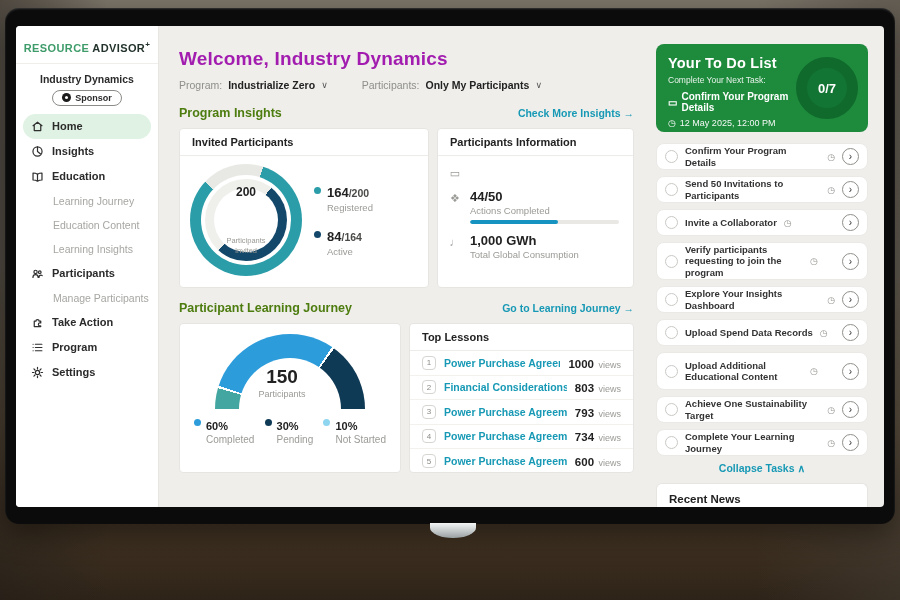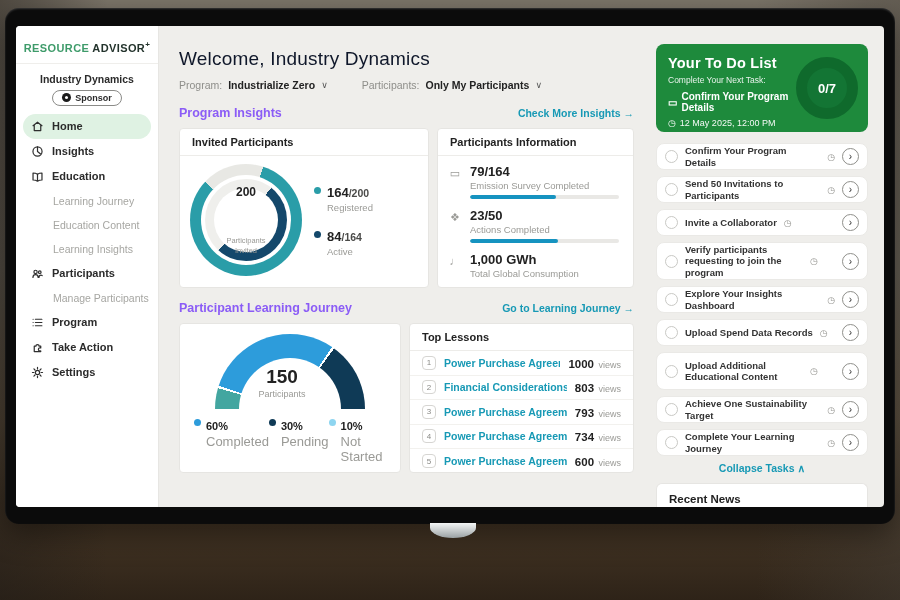--- a/index.html
+++ b/index.html
@@ -31,28 +31,28 @@
   .nav { margin-top:4px; }
   .nav-item { display:flex; align-items:center; gap:8px; height:25px; padding-left:15px;
     font-size:11px; font-weight:bold; color:#2b2b2b; cursor:pointer; }
   .nav-item.active { background:#DFF2E3; margin:0 7px; padding-left:8px; border-radius:14px; }
   .nav-item svg { width:13px; height:13px; flex:none; }
   .nav-sub { height:24px; padding-left:37px; display:flex; align-items:center;
     font-size:10.5px; color:#A6A6A2; cursor:pointer; }
 
   
   .main { flex:1; padding:22px 14px 0 20px; min-width:0; }
-  .welcome { font-size:19px; font-weight:normal; color:#0f172a; letter-spacing:.2px; }
+  .welcome { font-size:19px; font-weight:bold; color:#a21caf; letter-spacing:.2px; }
   .filters { display:flex; gap:34px; margin-top:9px; align-items:center; }
   .filter { display:flex; align-items:center; gap:6px; font-size:10.5px; cursor:pointer; }
   .filter .lab { color:#8e8e8a; }
   .filter .val { font-weight:bold; color:#222; }
   .filter .chev { color:#555; font-size:9px; }
   .sec-row { display:flex; justify-content:space-between; align-items:center; margin-top:15px; }
-  .sec-title { font-size:12.5px; font-weight:bold; color:#8b5cf6; }
+  .sec-title { font-size:12.5px; font-weight:bold; color:#4d7c0f; }
   .sec-link { font-size:10.5px; font-weight:bold; color:#1799B5; cursor:pointer; }
   .cards { display:flex; gap:8px; margin-top:8px; }
   .card { background:#fff; border:1px solid #E6E5E2; border-radius:4px; overflow:hidden; }
   .card-h { padding:7px 12px; border-bottom:1px solid #EDECE9; font-size:11px; font-weight:bold; color:#222; }
 
   
   .card-invited { width:250px; height:160px; }
   .inv-body { display:flex; align-items:center; padding:8px 10px; gap:12px; }
   .donut { position:relative; width:112px; height:112px; flex:none; }
   .donut .ring, .donut .hole { position:absolute; border-radius:50%;gap:35px; }
@@ -86,21 +86,21 @@
   .gauge { position:relative; width:150px; height:76px; margin:4px auto 0; overflow:hidden; }
   .gauge-circle { position:absolute; left:0; top:0; width:150px; height:150px; border-radius:50%; }
   .gauge-hole { position:absolute; left:24px; top:24px; width:102px; height:102px; border-radius:50%; background:#fff; }
   .gauge-center { position:absolute; left:0; right:16px; top:32px; text-align:center; }
   .g-val { font-size:19px; font-weight:bold; color:#222; }
   .g-lab { font-size:9px; color:#9a9a96; margin-top:1px;}
   .edu-legend { display:flex; justify-content:space-between; padding:6px 4px 0; }
   .eleg { display:flex; gap:5px; }
   .eleg .leg-dot { margin-top:3px; }
   .eleg .pct { font-size:11px; font-weight:bold; color:#222; }
-  .eleg .lab { font-size:13px; color:#9a9a96; }
+  .eleg .lab { font-size:10px; color:#9a9a96; }
 
   
   .card-lessons { flex:1; height:150px; }
   .lesson-row { display:flex; align-items:center; gap:8px; padding:0 12px; height:24.5px; border-bottom:1px solid #F2F1EE; cursor:pointer;}
   .lesson-row:last-child { border-bottom:none; }
   .rank { width:14px; height:14px; border:1px solid #D6D5D2; border-radius:4px; font-size:8px; color:#8a8a86;
     display:flex; align-items:center; justify-content:center; flex:none;}
   .l-title { font-size:10.5px; font-weight:bold; color:#1799B5; flex:1; white-space:nowrap; overflow:hidden;}
   .l-views b { font-size:11.5px; color:#222; }
   .l-views span { font-size:9px; color:#9a9a96; }
@@ -185,29 +185,29 @@
               <circle cx="10.8" cy="6.4" r="1.6"></circle>
               <path d="M2.4 12.8c0-2 1.4-3.4 3.2-3.4s3.2 1.4 3.2 3.4M9.8 12.8c0-1.6 1-2.8 2.4-2.8 .6 0 1.1.2 1.5.5"></path>
             </svg>
           <span>Participants</span>
         </div>
         <div class="nav-sub">
             <span>Manage Participants</span>
           </div>
         <div class="nav-item">
           <svg class="ic" viewBox="0 0 16 16">
+              <path d="M4 6.4h2a2 2 0 1 1 4 0h2v2.2a2 2 0 1 0 0 3.6V13H4z"></path>
+            </svg>
+          <span>Take Action</span>
+        </div>
+        <div class="nav-item">
+          <svg class="ic" viewBox="0 0 16 16">
               <path d="M5.4 4h8M5.4 8h8M5.4 12h8M2.6 4h.01M2.6 8h.01M2.6 12h.01"></path>
             </svg>
           <span>Program</span>
-        </div>
-        <div class="nav-item">
-          <svg class="ic" viewBox="0 0 16 16">
-              <path d="M4 6.4h2a2 2 0 1 1 4 0h2v2.2a2 2 0 1 0 0 3.6V13H4z"></path>
-            </svg>
-          <span>Take Action</span>
         </div>
         <div class="nav-item">
           <svg class="ic" viewBox="0 0 16 16">
               <circle cx="8" cy="8" r="2.6"></circle>
               <path d="M8 1.8v1.8M8 12.4v1.8M1.8 8h1.8M12.4 8h1.8M3.6 3.6l1.3 1.3M11.1 11.1l1.3 1.3M12.4 3.6l-1.3 1.3M4.9 11.1l-1.3 1.3"></path>
             </svg>
           <span>Settings</span>
         </div>
       </div>
     </div>
@@ -260,32 +260,25 @@
               </div>
             </div>
           </div>
         </div>
 
         <div class="card card-info">
           <div class="card-h">Participants Information</div>
           <div class="info-body">
             <div class="info-row">
               <span class="info-ic">▭</span>
-              <div class="info-c">
-                <div class="info-val">79/164</div>
-                <div class="info-lab">Emission Survey Completed</div>
-                <div class="bar">
-                    <div style="width: 58%;"></div>
-                  </div>
-              </div>
             </div>
             <div class="info-row">
               <span class="info-ic">❖</span>
               <div class="info-c">
-                <div class="info-val">23/50</div>
+                <div class="info-val">44/50</div>
                 <div class="info-lab">Actions Completed</div>
                 <div class="bar">
                     <div style="width: 59%;"></div>
                   </div>
               </div>
             </div>
             <div class="info-row">
               <span class="info-ic">♩</span>
               <div class="info-c">
                 <div class="info-val">1,000 GWh</div>

